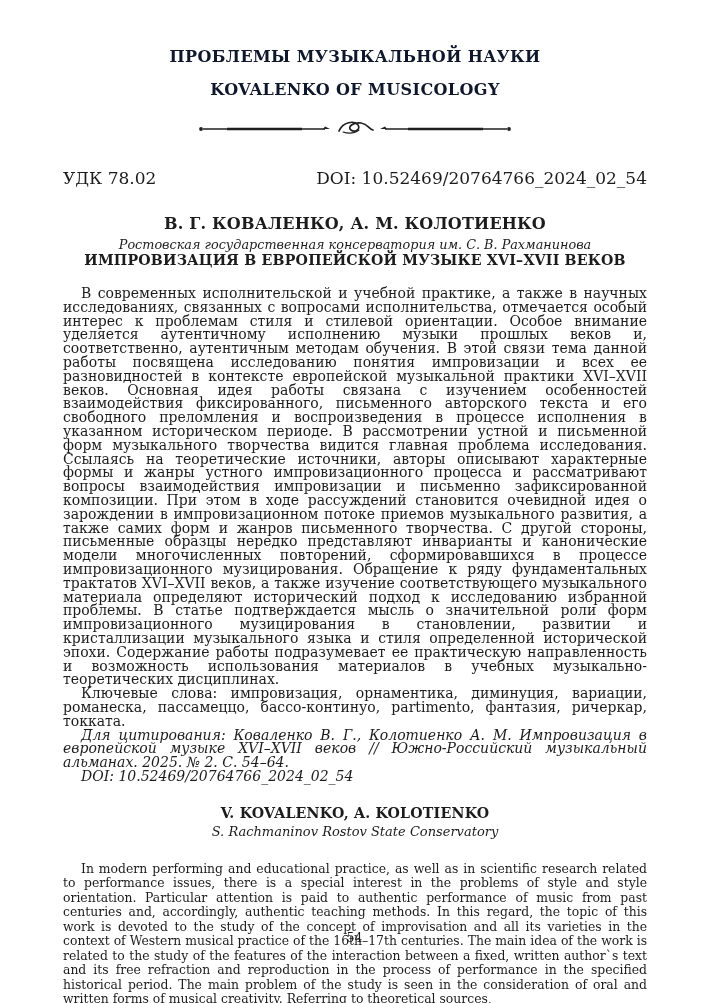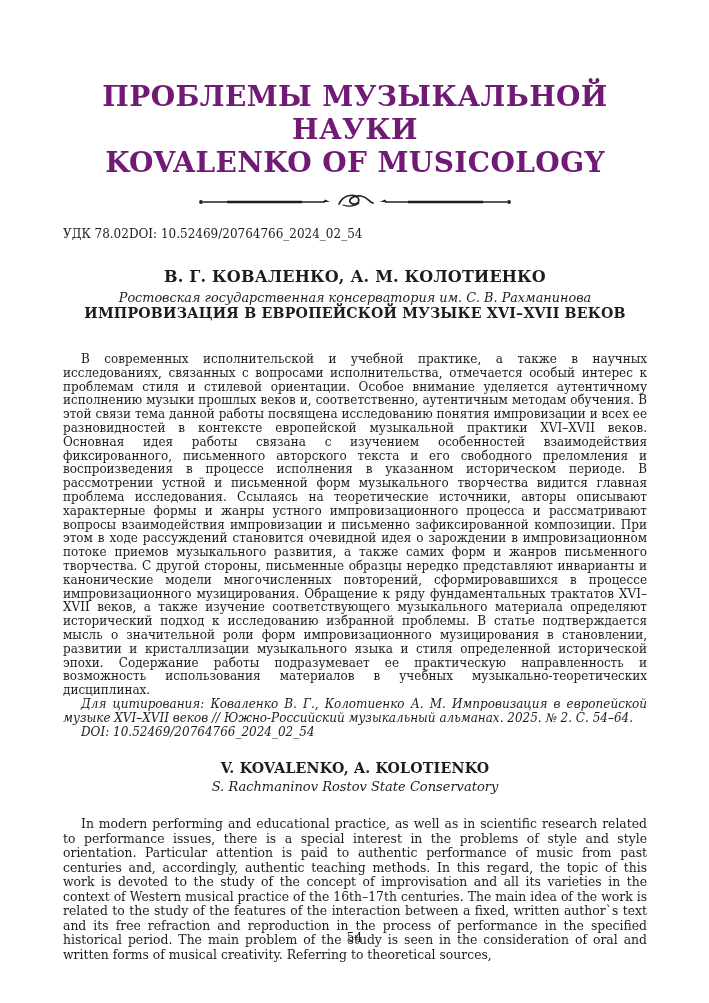--- a/index.html
+++ b/index.html
@@ -13,39 +13,39 @@
     overflow: hidden;
   }
   .page {
     position: relative;
     width: 709px;
     height: 1003px;
     padding: 0 62px 0 63px;
     background: #ffffff;
   }
   .journal-header {
-    padding-top: 80px;
+    padding-top: 40px;
     text-align: center;
     font-weight: bold;
-    font-size: 28px;
+    font-size: 16px;
     line-height: 33px;
     letter-spacing: 0.4px;
-    color: #701a75;
+    color: #0f172a;
   }
   .divider-wrap {
     margin-top: 13px;
     text-align: center;
     line-height: 0;
   }
   .meta-row {
-    margin-top: 15px;
+    margin-top: 29px;
     display: flex;
-    justify-content: flex-start;
+    justify-content: space-between;
     align-items: baseline;
-    font-size: 12px;
+    font-size: 17px;
   }
   .authors-ru {
     margin-top: 26px;
     text-align: center;
     font-weight: bold;
     font-size: 16px;
     letter-spacing: 0.2px;
   }
   .affil-ru {
     margin-top: 4px;
@@ -53,22 +53,22 @@
     font-style: italic;
     font-size: 12.8px;
   }
   .title-ru {
     text-align: center;
     font-weight: bold;
     font-size: 14.2px;
     letter-spacing: 0.2px;
   }
   .abstract-block {
-    margin-top: 32px;
-    font-size: 12px;
+    margin-top: 19px;
+    font-size: 14px;
     line-height: 13.8px;
     text-align: justify;
   }
   .abstract-block p { margin: 0; }
   .p-indent { text-indent: 18px; }
   .citation-p { font-style: italic; }
   .doi-line { font-style: italic; text-indent: 18px; text-align: left; }
   .authors-en {
     margin-top: 21px;
     text-align: center;
@@ -141,20 +141,21 @@
     <span>DOI: 10.52469/20764766_2024_02_54</span>
   </div>
 
   <div class="authors-ru">В. Г. КОВАЛЕНКО, А. М. КОЛОТИЕНКО</div>
   <div class="affil-ru">Ростовская государственная консерватория им. С. В. Рахманинова</div>
 
   <div class="title-ru">ИМПРОВИЗАЦИЯ В ЕВРОПЕЙСКОЙ МУЗЫКЕ XVI–XVII ВЕКОВ</div>
 
   <div class="abstract-block">
     <p class="p-indent">В современных исполнительской и учебной практике, а также в научных исследованиях, связанных с вопросами исполнительства, отмечается особый интерес к проблемам стиля и стилевой ориентации. Особое внимание уделяется аутентичному исполнению музыки прошлых веков и, соответственно, аутентичным методам обучения. В этой связи тема данной работы посвящена исследованию понятия импровизации и всех ее разновидностей в контексте европейской музыкальной практики XVI–XVII веков. Основная идея работы связана с изучением особенностей взаимодействия фиксированного, письменного авторского текста и его свободного преломления и воспроизведения в процессе исполнения в указанном историческом периоде. В рассмотрении устной и письменной форм музыкального творчества видится главная проблема исследования. Ссылаясь на теоретические источники, авторы описывают характерные формы и жанры устного импровизационного процесса и рассматривают вопросы взаимодействия импровизации и письменно зафиксированной композиции. При этом в ходе рассуждений становится очевидной идея о зарождении в импровизационном потоке приемов музыкального развития, а также самих форм и жанров письменного творчества. С другой стороны, письменные образцы нередко представляют инварианты и канонические модели многочисленных повторений, сформировавшихся в процессе импровизационного музицирования. Обращение к ряду фундаментальных трактатов XVI–XVII веков, а также изучение соответствующего музыкального материала определяют исторический подход к исследованию избранной проблемы. В статье подтверждается мысль о значительной роли форм импровизационного музицирования в становлении, развитии и кристаллизации музыкального языка и стиля определенной исторической эпохи. Содержание работы подразумевает ее практическую направленность и возможность использования материалов в учебных музыкально-теоретических дисциплинах.</p>
+    <p class="p-indent"><span>Ключевые слова:</span><span> импровизация, орнаментика, диминуция, вариации, романеска, пассамеццо, бассо-континуо, partimento, фантазия, ричеркар, токката.</span></p>
     <p class="p-indent citation-p"><span>Для цитирования:</span><span> Коваленко В. Г., Колотиенко А. М. Импровизация в европейской музыке XVI–XVII веков // Южно-Российский музыкальный альманах. 2025. № 2. С. 54–64.</span></p>
     <p class="doi-line">DOI: 10.52469/20764766_2024_02_54</p>
   </div>
 
   <div class="authors-en">V. KOVALENKO, A. KOLOTIENKO</div>
   <div class="affil-en">S. Rachmaninov Rostov State Conservatory</div>
 
 
   <div class="abstract-en">
     <p class="p-indent">In modern performing and educational practice, as well as in scientific research related to performance issues, there is a special interest in the problems of style and style orientation. Particular attention is paid to authentic performance of music from past centuries and, accordingly, authentic teaching methods. In this regard, the topic of this work is devoted to the study of the concept of improvisation and all its varieties in the context of Western musical practice of the 16th–17th centuries. The main idea of the work is related to the study of the features of the interaction between a fixed, written author`s text and its free refraction and reproduction in the process of performance in the specified historical period. The main problem of the study is seen in the consideration of oral and written forms of musical creativity. Referring to theoretical sources,</p>

